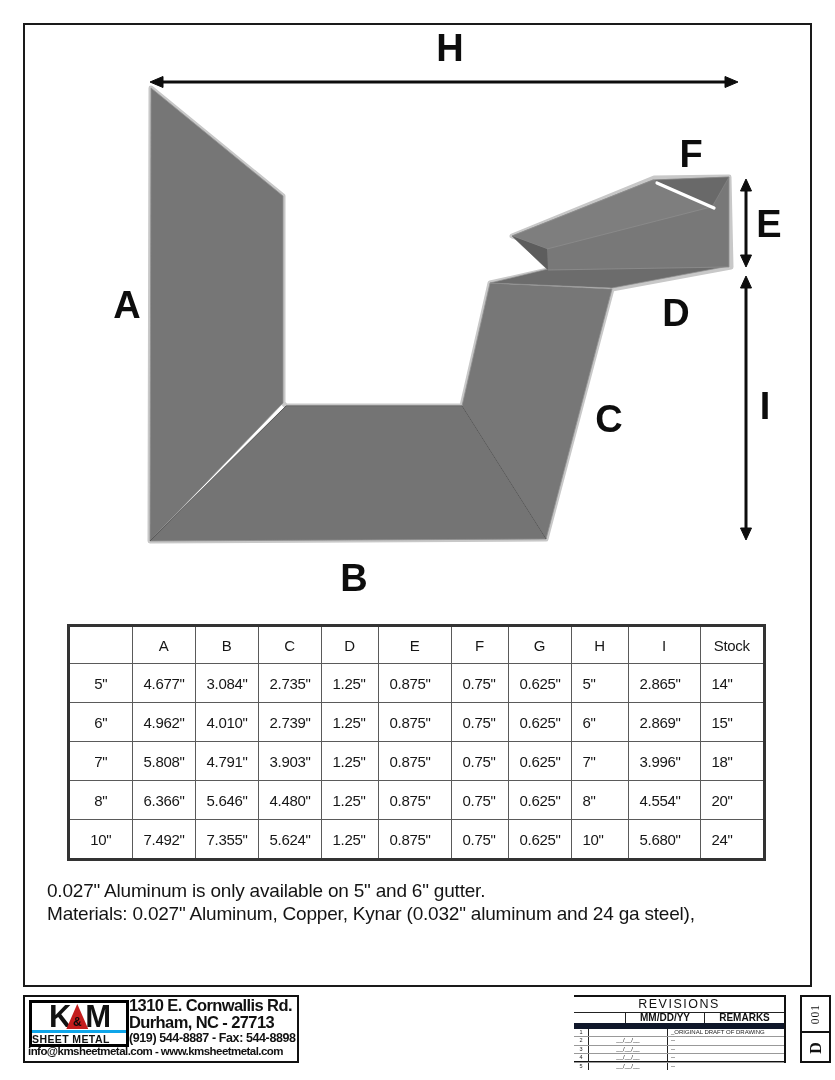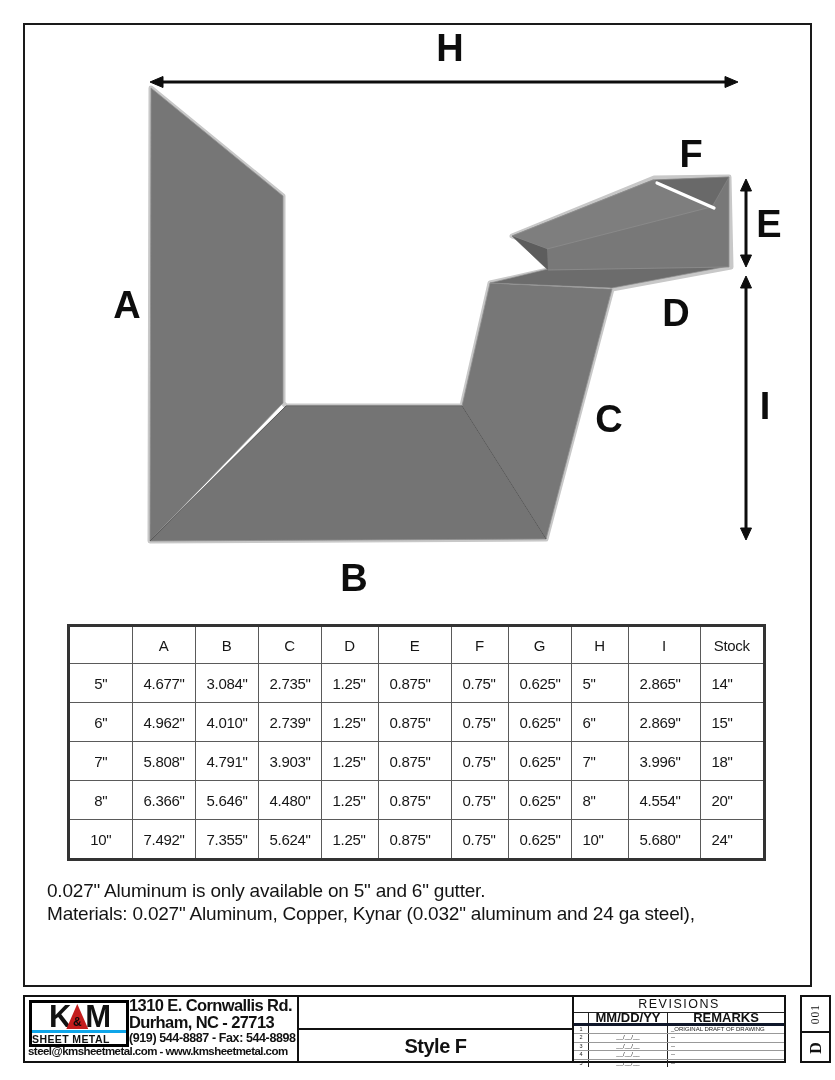--- a/index.html
+++ b/index.html
@@ -49,21 +49,21 @@
   .addr .l1{font-size:16.5px;line-height:17px;}
   .addr .l2{font-size:16.5px;line-height:17px;}
   .addr .l3{font-size:12.5px;line-height:14px;letter-spacing:-0.4px;}
   .contact-line{position:absolute;left:3px;top:48px;width:268px;font-size:11.5px;font-weight:700;letter-spacing:-0.55px;white-space:nowrap;}
   .style-split-top{position:absolute;left:0;top:0;width:100%;height:33px;border-bottom:2px solid #111;box-sizing:border-box;}
   .style-name{position:absolute;left:0;top:35px;width:100%;height:29px;display:flex;align-items:center;justify-content:center;
     font-size:20px;font-weight:700;letter-spacing:-0.5px;}
   
   .rev{font-family:Liberation Sans, sans-serif;position:absolute;inset:0;}
   .rev-title{height:15px;border-bottom:1px solid #222;text-align:center;font-size:12.5px;letter-spacing:1.5px;line-height:15px;}
-  .rev-colhdr{display:flex;height:10px;border-bottom:3px solid #0f172a;font-size:13px;font-weight:700;line-height:10px;}
+  .rev-colhdr{display:flex;height:10px;border-bottom:6px solid #0f172a;font-size:10px;font-weight:700;line-height:10px;padding-left:37px;}
   .rev-row{display:flex;height:7.4px;border-bottom:1px solid #999;font-size:6px;line-height:7px;color:#222;}
   .rev-row:last-child{border-bottom:none;}
   .c-num{width:14px;border-right:1px solid #222;text-align:center;flex:none;font-size:5.5px;}
   .c-date{width:78px;border-right:1px solid #222;text-align:center;flex:none;}
   .c-rem{flex:1;padding-left:3px;text-align:left;}
   .rev-colhdr .c-rem{text-align:center;padding-left:0;}
   
   .sheet-num-cell{position:absolute;left:0;top:0;width:100%;height:36px;border-bottom:2px solid #111;box-sizing:border-box;
     display:flex;align-items:center;justify-content:center;}
   .sheet-letter-cell{position:absolute;left:0;top:38px;width:100%;height:26px;display:flex;align-items:center;justify-content:center;}
@@ -235,27 +235,23 @@
         </span>
         <span class="bigletter">M</span>
       </div>
       <div class="logo-sub">SHEET METAL</div>
     </div>
     <div class="addr">
       <div class="l1">1310 E. Cornwallis Rd.</div>
       <div class="l2">Durham, NC - 27713</div>
       <div class="l3">(919) 544-8887 - Fax: 544-8898</div>
     </div>
-    <div class="contact-line">steel@kmsheetmetal.com - www.kmsheetmetal.com</div>
-  </div>
-
-  <div class="tb-box tb-style-area">
-    <div class="style-split-top"></div>
-    <div class="style-name">Style F</div>
-  </div>
+    <div class="contact-line">info@kmsheetmetal.com - www.kmsheetmetal.com</div>
+  </div>
+
 
   <div class="tb-box tb-rev-area">
     <div class="rev">
       <div class="rev-title">REVISIONS</div>
       <div class="rev-colhdr">
         <div class="c-num"></div>
         <div class="c-date">MM/DD/YY</div>
         <div class="c-rem">REMARKS</div>
       </div>
       <div class="rev-row">

